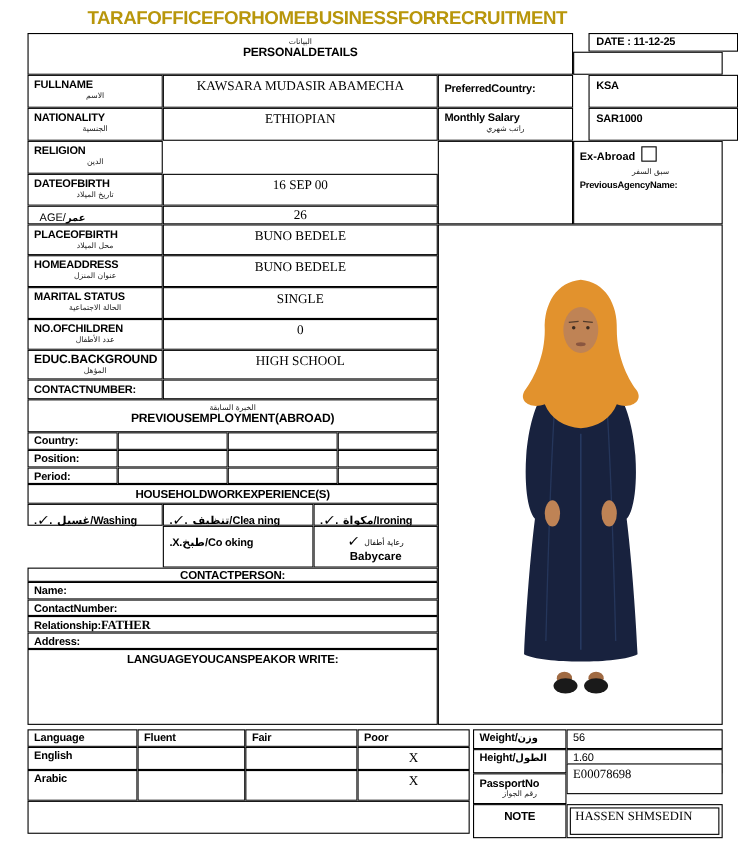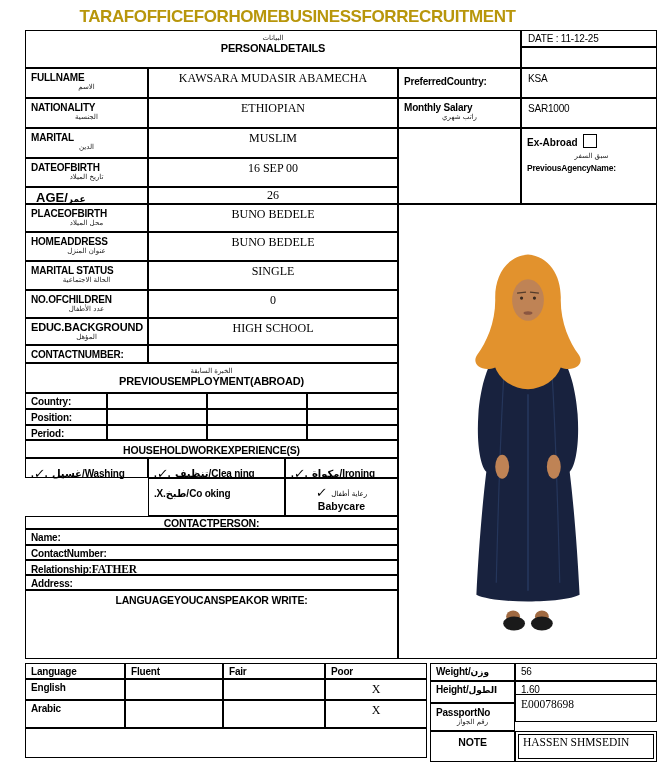--- a/index.html
+++ b/index.html
@@ -6,21 +6,21 @@
   #page{position:relative;width:671px;height:769px;background:#fff;overflow:hidden;
         font-family:"Liberation Sans","DejaVu Sans",sans-serif;color:#000;}
   .c{position:absolute;box-sizing:border-box;border:1px solid #000;background:#fff;}
   #title{position:absolute;left:25px;top:7px;width:545px;text-align:center;
          font-size:17px;font-weight:800;letter-spacing:-0.4px;color:#B8960B;}
   .l{display:block;font-weight:700;font-size:10px;padding:3px 2px 0 5px;letter-spacing:-0.2px;line-height:11px;}
   .l-sm{font-size:8.5px;}
   .a{display:block;font-size:7px;text-align:center;color:#222;line-height:8px;
      font-family:"DejaVu Sans",sans-serif;}
   .val{font-family:"Liberation Serif","DejaVu Serif",serif;font-size:12px;text-align:center;padding-top:2px;line-height:14px;}
-  .bval{font-weight:400;font-size:10px;padding:4px 0 0 6px;letter-spacing:-0.2px;}
+  .bval{font-weight:700;font-size:10px;padding:4px 0 0 6px;letter-spacing:-0.2px;margin-left:14px;}
   .hdr .a{padding-top:3px;}
   .hdr .h{display:block;text-align:center;font-weight:700;font-size:11px;letter-spacing:-0.2px;line-height:13px;}
   .cent{text-align:center;font-weight:700;font-size:10.5px;letter-spacing:-0.2px;line-height:12px;padding-top:1px;}
   .rowlbl{font-weight:700;font-size:10px;padding:2px 0 0 5px;letter-spacing:-0.2px;}
   .chk{font-size:13px;font-weight:700;display:inline-block;transform:skewX(-8deg);line-height:10px;vertical-align:-1px;}
   .wl{font-weight:700;font-size:10px;letter-spacing:-0.2px;}
   .d{font-weight:700;font-size:10px;}
   .workcell{padding:4px 0 0 5px;}
   .serifv{font-family:"Liberation Serif","DejaVu Serif",serif;font-size:11.5px;padding:3px 0 0 5px;}
   .cbx{display:inline-block;width:12px;height:12px;border:1px solid #000;margin-left:5px;vertical-align:-2px;background:#fff;}
@@ -56,40 +56,39 @@
     <span class="a">الجنسية</span>
   </div>
   <div class="c val" style="left:148px;top:98px;width:250px;height:30px">ETHIOPIAN</div>
   <div class="c" style="left:398px;top:98px;width:123px;height:30px">
     <span class="l">Monthly Salary</span>
     <span class="a">راتب شهري</span>
   </div>
   <div class="c bval" style="left:521px;top:98px;width:136px;height:30px">SAR1000</div>
 
   <div class="c" style="left:25px;top:128px;width:123px;height:30px">
-    <span class="l">MARITAL</span>
+    <span class="l">RELIGION</span>
     <span class="a">الدين</span>
   </div>
-  <div class="c val" style="left:148px;top:128px;width:250px;height:30px">MUSLIM</div>
   <div class="c" style="left:398px;top:128px;width:123px;height:76px"></div>
   <div class="c" style="left:521px;top:128px;width:136px;height:76px;padding:3px 0 0 5px">
     <span style="font-weight:700;font-size:10px">Ex-Abroad</span><span class="cbx"></span>
     <span class="a" style="text-align:center;padding-top:2px">سبق السفر</span>
     <span class="l l-sm" style="padding-left:0">PreviousAgencyName:</span>
   </div>
 
   <div class="c" style="left:25px;top:158px;width:123px;height:29px">
     <span class="l">DATEOFBIRTH</span>
     <span class="a">تاريخ الميلاد</span>
   </div>
   <div class="c val" style="left:148px;top:158px;width:250px;height:29px">16 SEP 00</div>
 
   <div class="c" style="left:25px;top:187px;width:123px;height:17px">
     <span class="l" style="padding-top:2px;display:inline">​</span>
-    <span style="font-weight:700;font-size:13px;padding-left:3px">AGE/</span><span style="font-size:9px;font-family:'DejaVu Sans',sans-serif;font-weight:700">عمر</span>
+    <span style="font-weight:400;font-size:10px;padding-left:3px">AGE/</span><span style="font-size:9px;font-family:'DejaVu Sans',sans-serif;font-weight:700">عمر</span>
   </div>
   <div class="c val" style="left:148px;top:187px;width:250px;height:17px;padding-top:0">26</div>
 
   <div class="c" style="left:398px;top:204px;width:259px;height:455px">
     <svg width="257" height="453" viewBox="0 0 259 455">
 
       <path d="M98,150 C88,162 82,185 80,210 C78,240 82,262 88,268 C84,300 80,350 78,392 C95,401 165,401 182,392 C180,350 176,300 172,268 C178,262 182,240 180,210 C178,185 172,162 162,150 C150,142 110,142 98,150 Z" fill="#18223E"></path>
       <path d="M130,190 L130,388" stroke-width="1.4" fill="none" opacity="0.7" stroke="#2E4470"></path>
       <path d="M106,165 C102,230 100,300 98,380" stroke-width="1.2" fill="none" opacity="0.6" stroke="#2E4470"></path>
       <path d="M154,165 C158,230 160,300 162,380" stroke-width="1.2" fill="none" opacity="0.6" stroke="#2E4470"></path>

